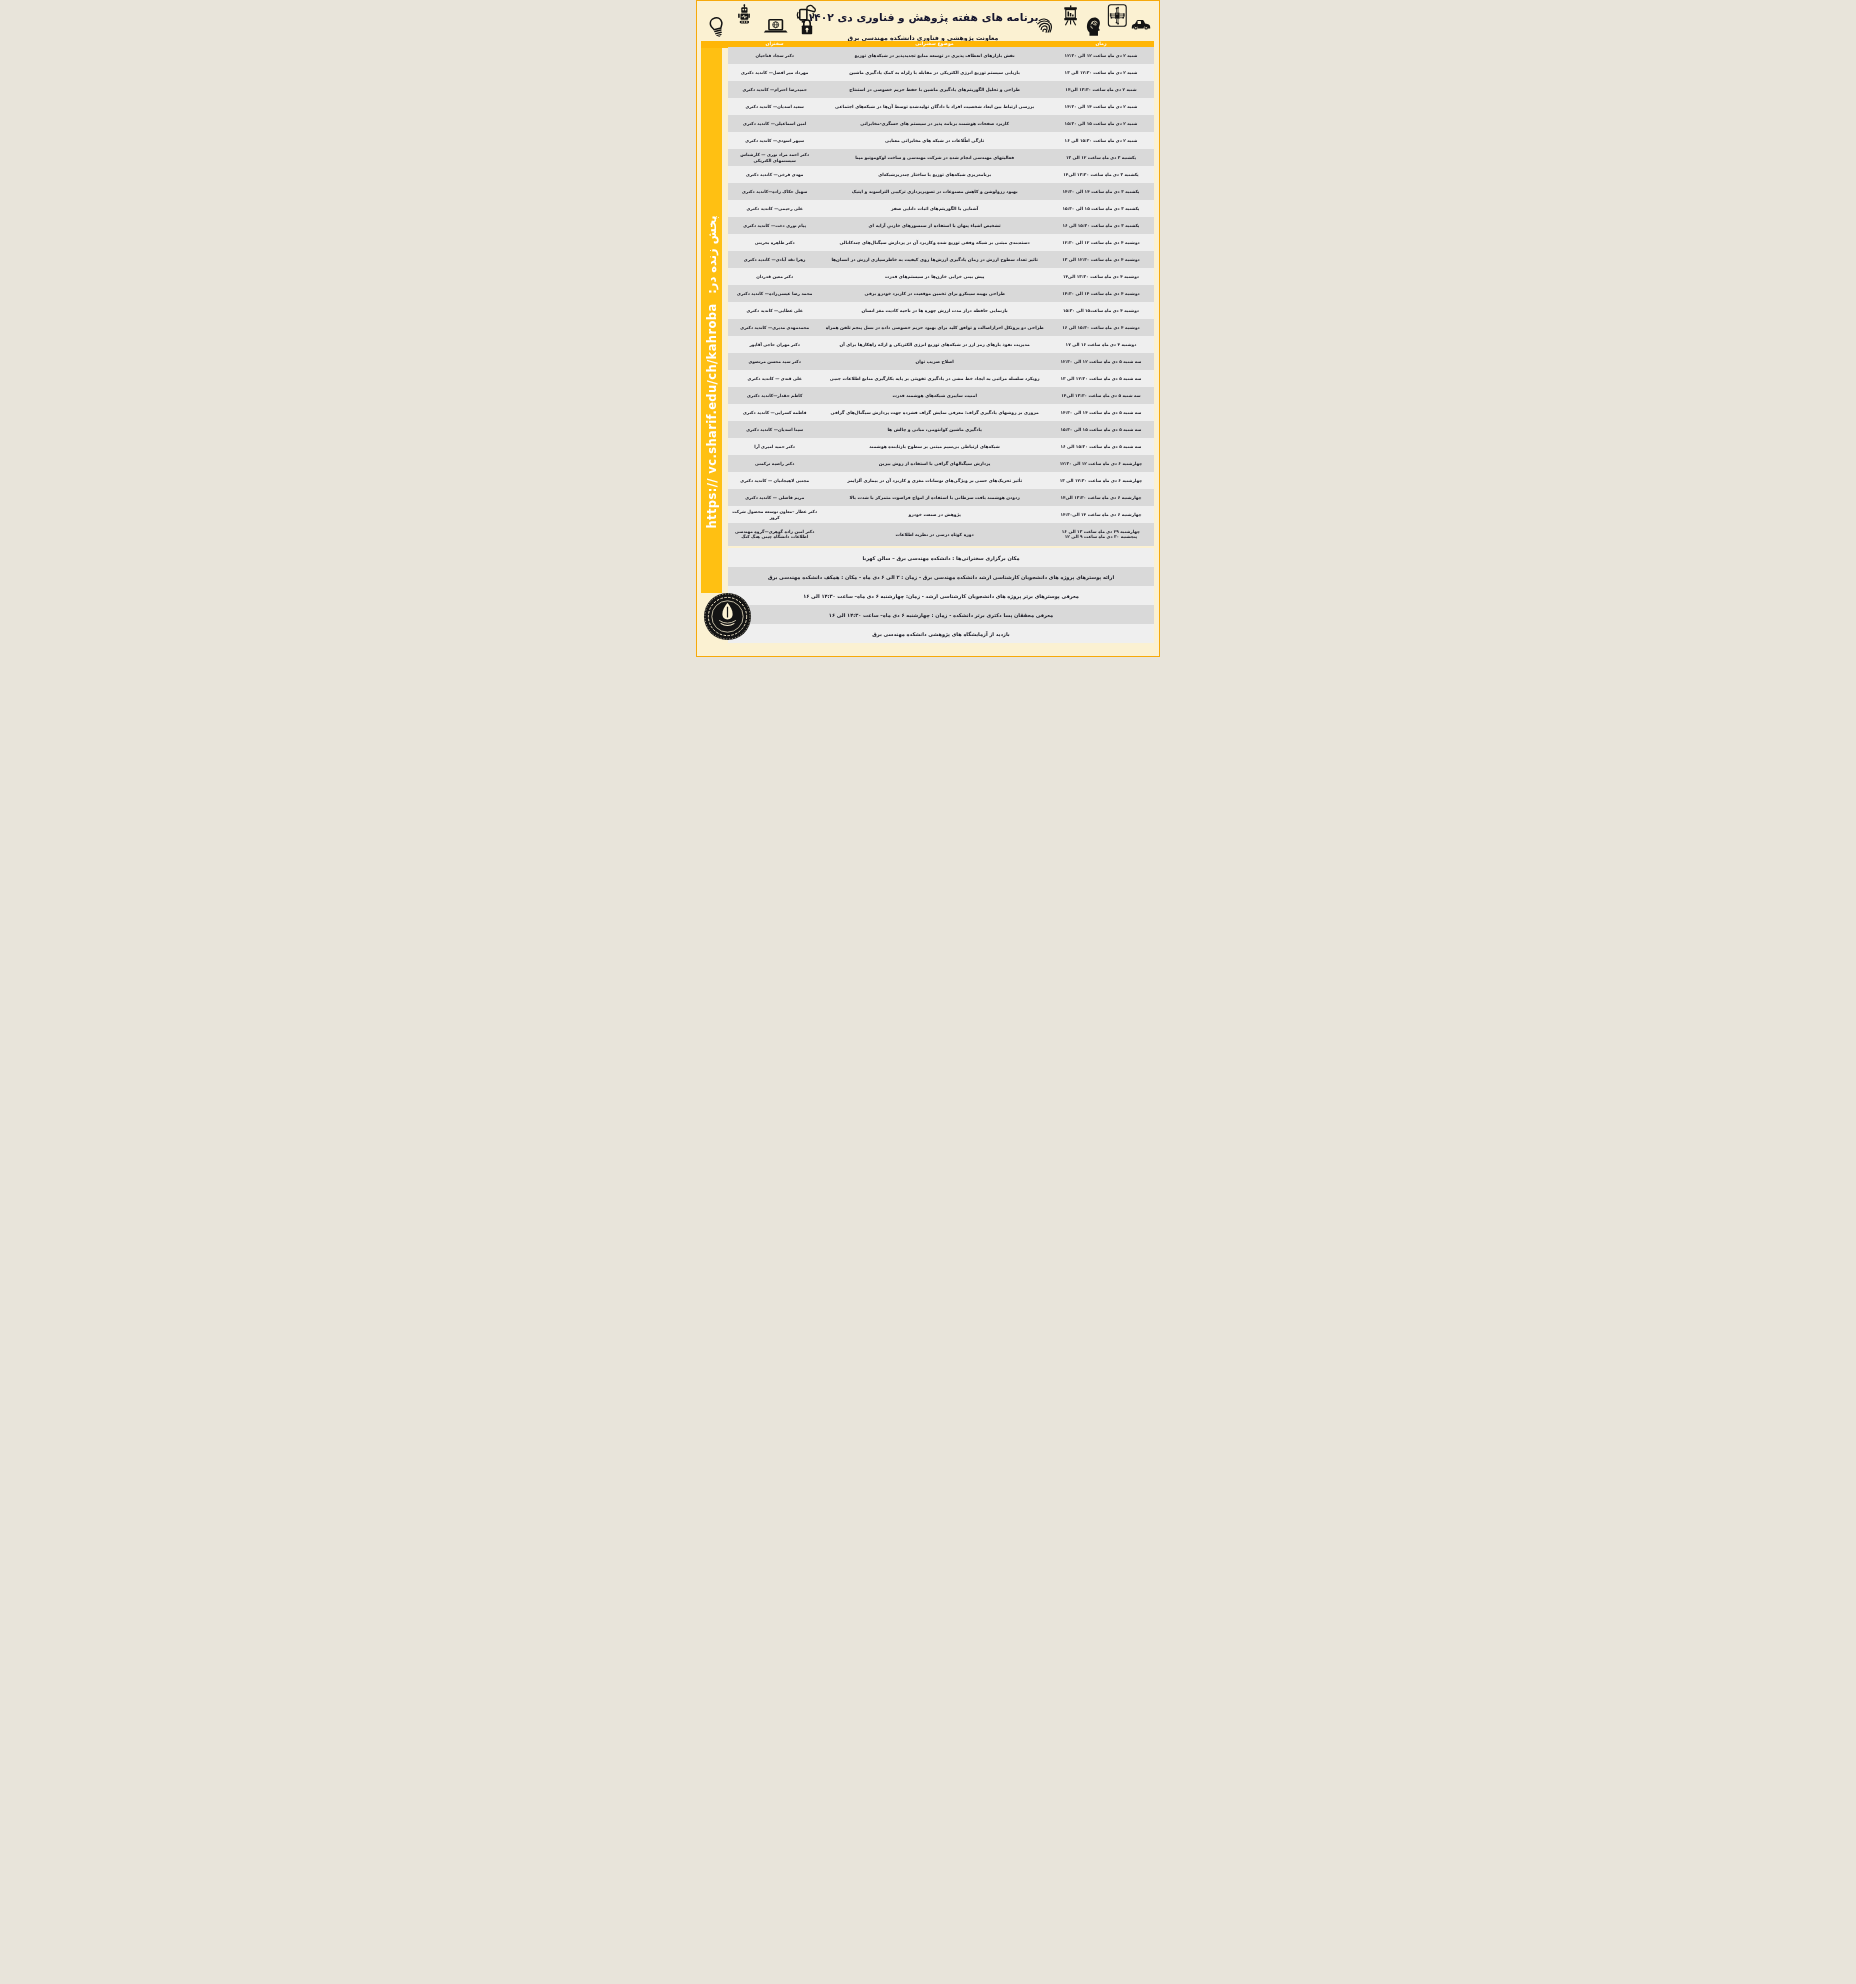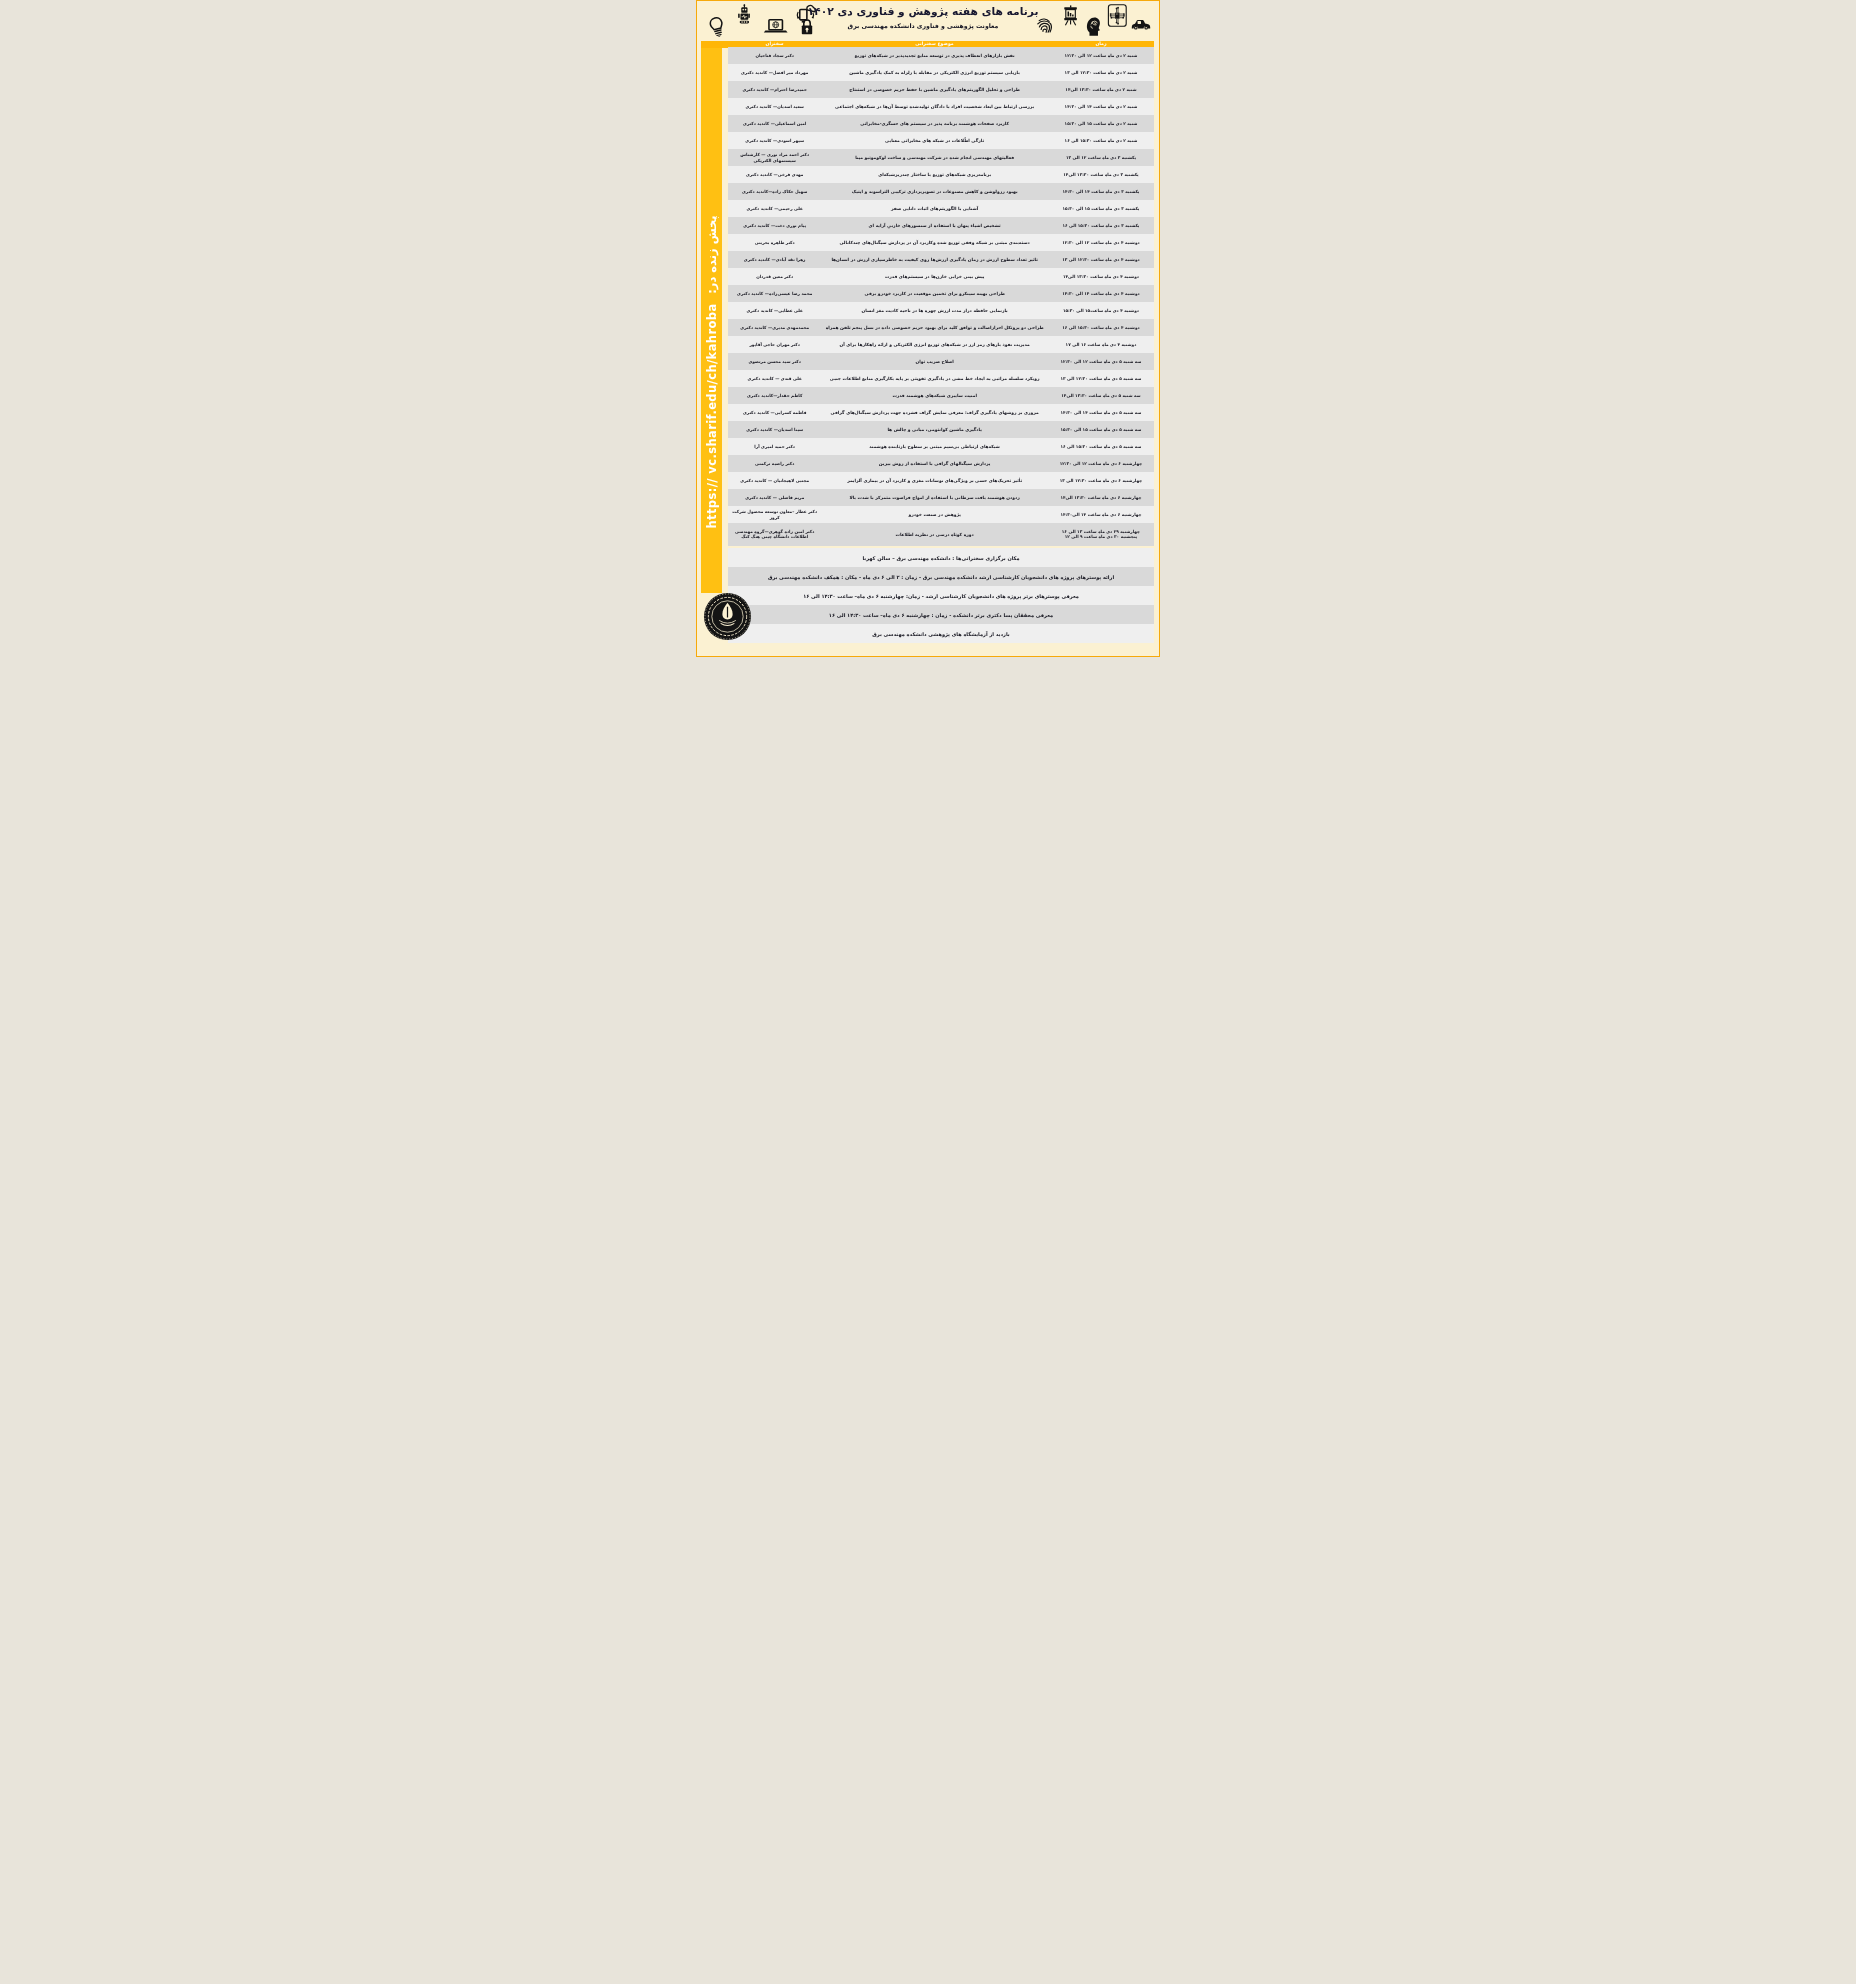--- a/index.html
+++ b/index.html
@@ -5,21 +5,21 @@
   html,body{margin:0;padding:0;background:#e8e4da;font-family:"DejaVu Sans","Liberation Sans",sans-serif;}
   .poster{position:relative;width:464px;height:657px;margin:0 auto;background:#FBF1D2;
           border:1.2px solid #F6A90B;box-sizing:border-box;overflow:hidden;}
   
   .band{position:absolute;left:4px;top:40px;width:21.4px;height:552px;background:#FFC012;}
   .band-text{position:absolute;left:14.7px;top:371px;transform:translate(-50%,-50%) rotate(-90deg);
              white-space:nowrap;color:#fff;font-weight:700;font-size:11.5px;letter-spacing:0.4px;}
   .band-text .band-label{margin-left:5.6px;}
   
   .title-wrap{position:absolute;left:99px;top:2.4px;width:254px;text-align:center;color:#17172F;}
-  .title-wrap h1{margin:2px;font-size:10.7px;line-height:1.35;font-weight:800;}
+  .title-wrap h1{margin:8px;font-size:10.7px;line-height:1.35;font-weight:800;}
   .title-wrap h2{margin:0.8px 0 0 0;font-size:6.2px;font-weight:800;color:#121220;}
   
   .icon{position:absolute;}
   .icon svg{display:block;width:100%;height:100%;}
   
   .thead{position:absolute;left:4px;top:40px;width:453px;height:6.7px;background:#FFB606;
          display:flex;align-items:center;}
   .hcell{color:#fff;font-weight:800;font-size:4.6px;text-align:center;line-height:1;}
   .h-time{width:106px;}.h-topic{width:227px;}.h-speaker{width:93px;}.h-spacer{width:26.6px;}
   

